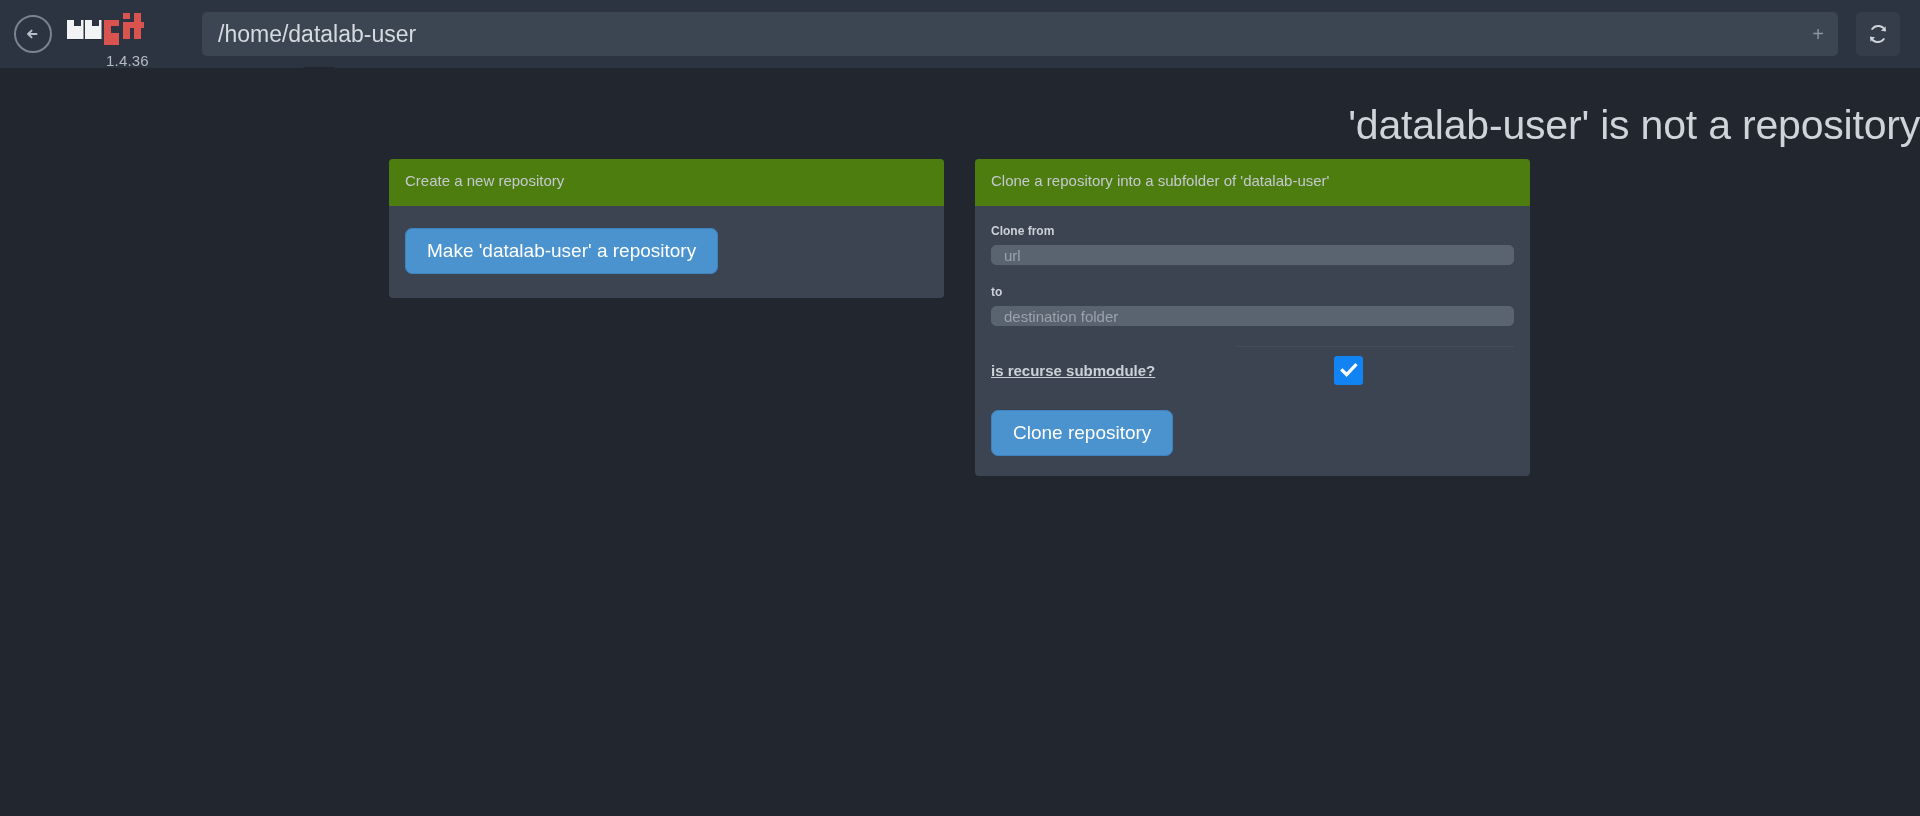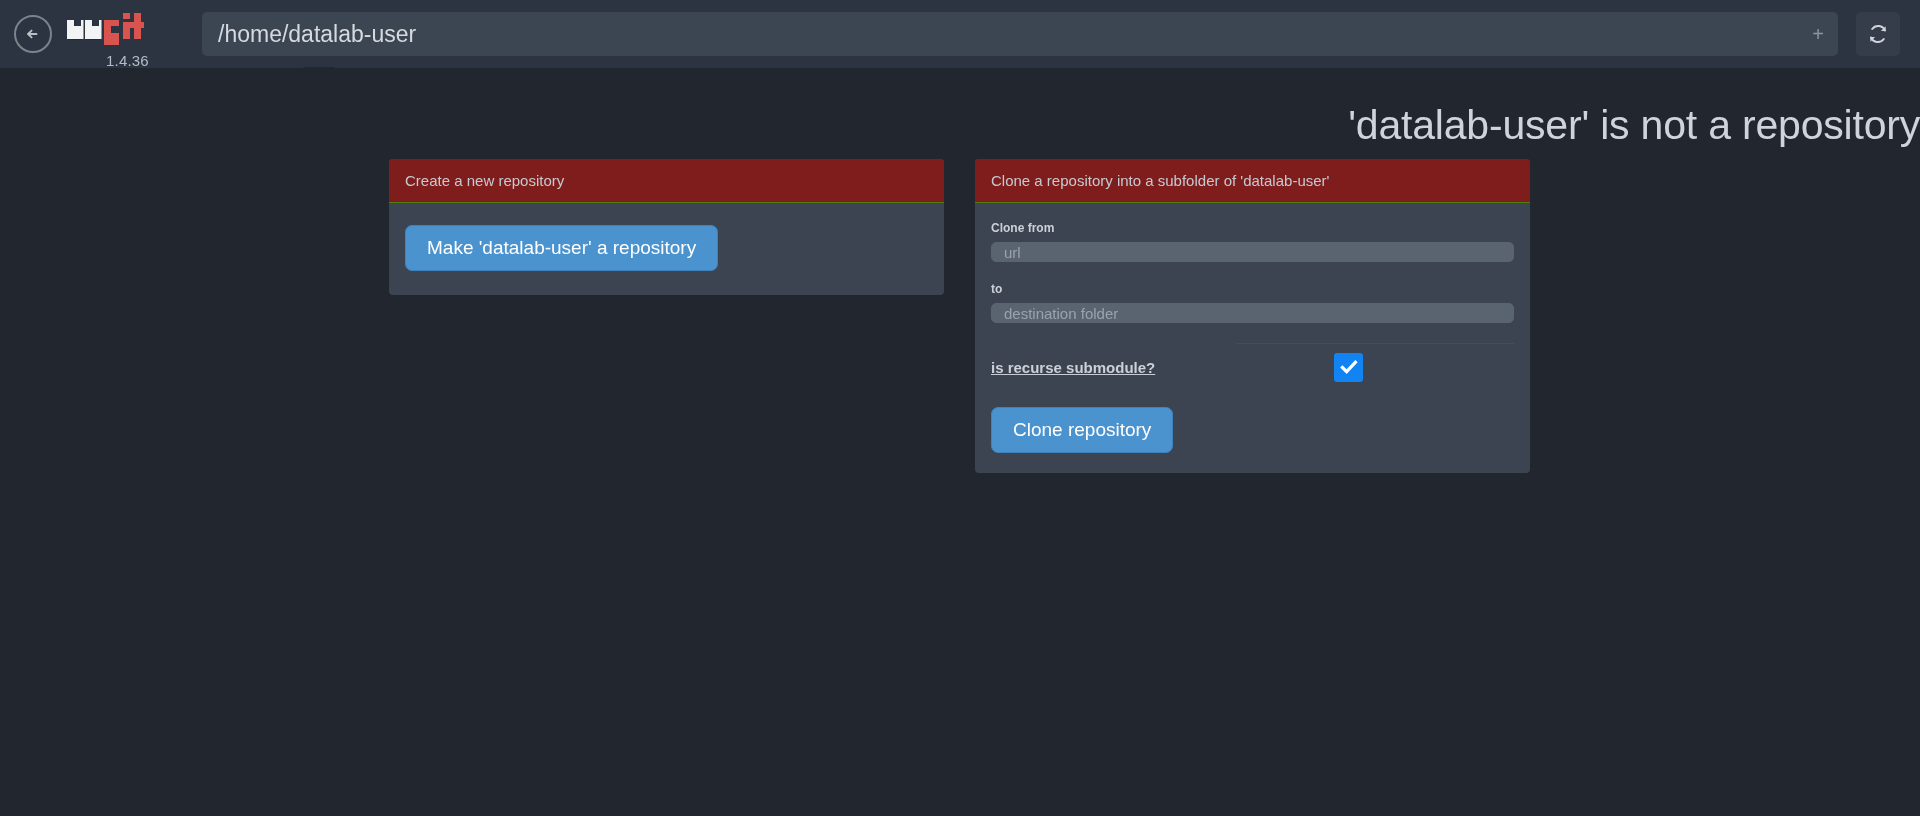--- a/index.html
+++ b/index.html
@@ -147,25 +147,25 @@
   }
   .panel {
     background: #3b4450;
     border-radius: 4px;
     overflow: hidden;
   }
   .panel.left  { width: 555px; }
   .panel.right { width: 555px; }
 
   .panel-head {
-    background: #7f1d1d;
+    background: #4d7c0f;
     padding: 13px 16px;
     font-size: 15px;
     color: #c5cad1;
-    border-bottom: 1px solid #4d7c0f;
+    border-bottom: 4px solid #4d7c0f;
   }
   .panel-body {
     padding: 18px 16px 20px 16px;
   }
   .panel.left .panel-body { padding: 22px 16px 24px 16px; }
 
   .btn {
     border: 1px solid #3f82bd;
     background: #4a93cf;
     color: #ffffff;

